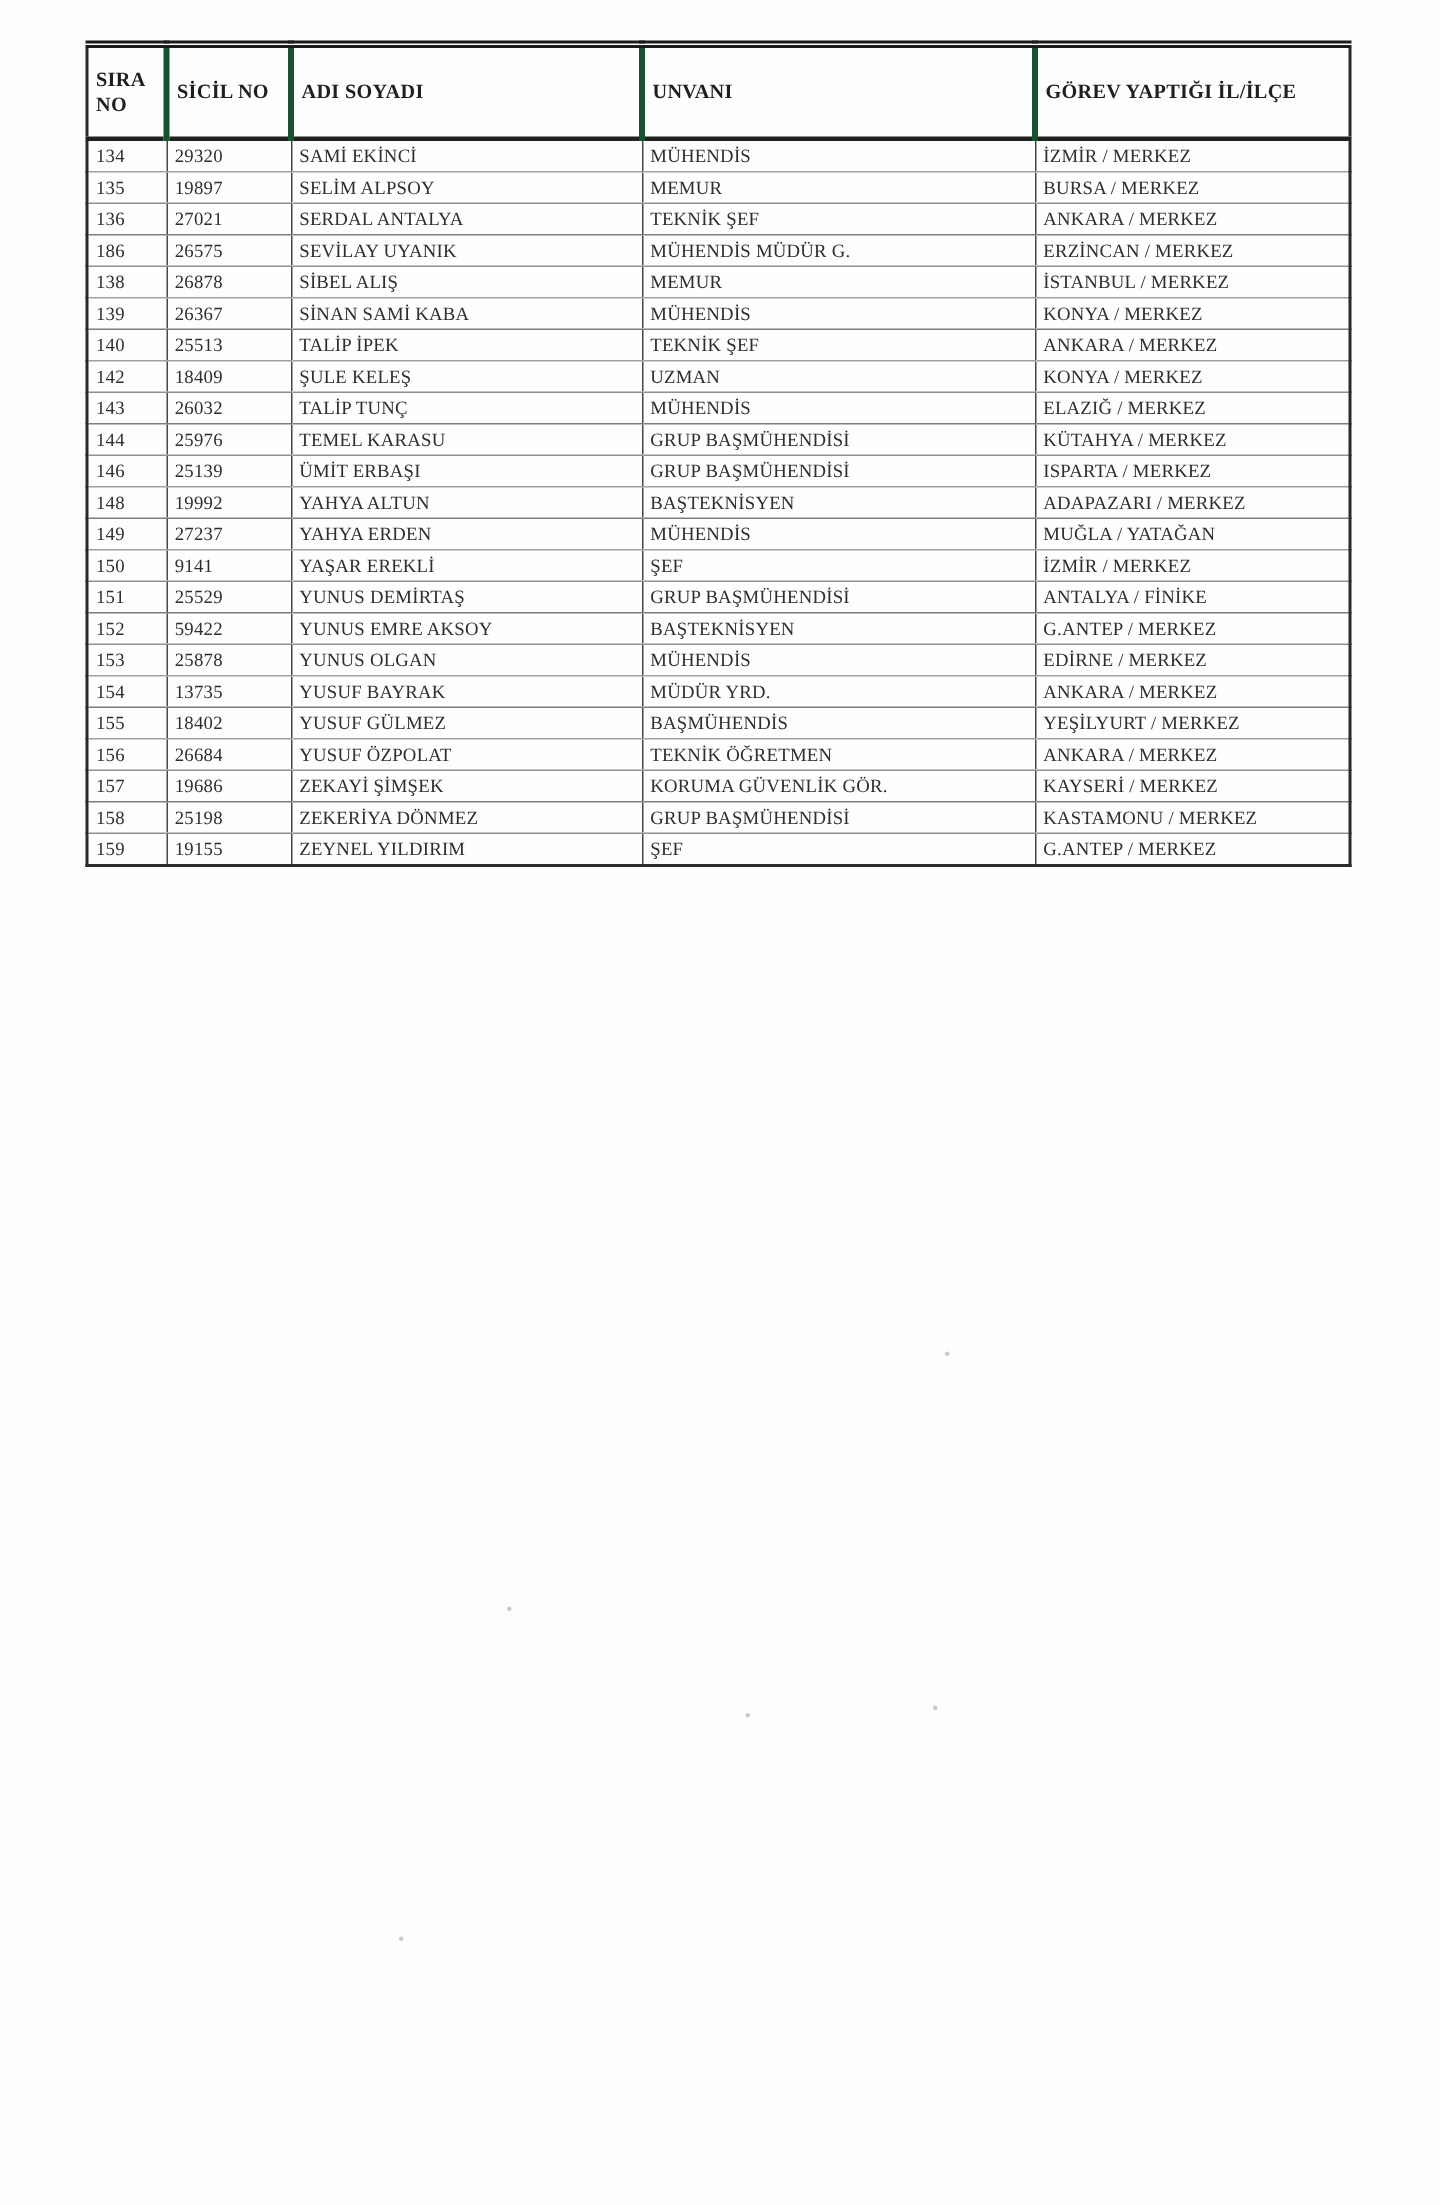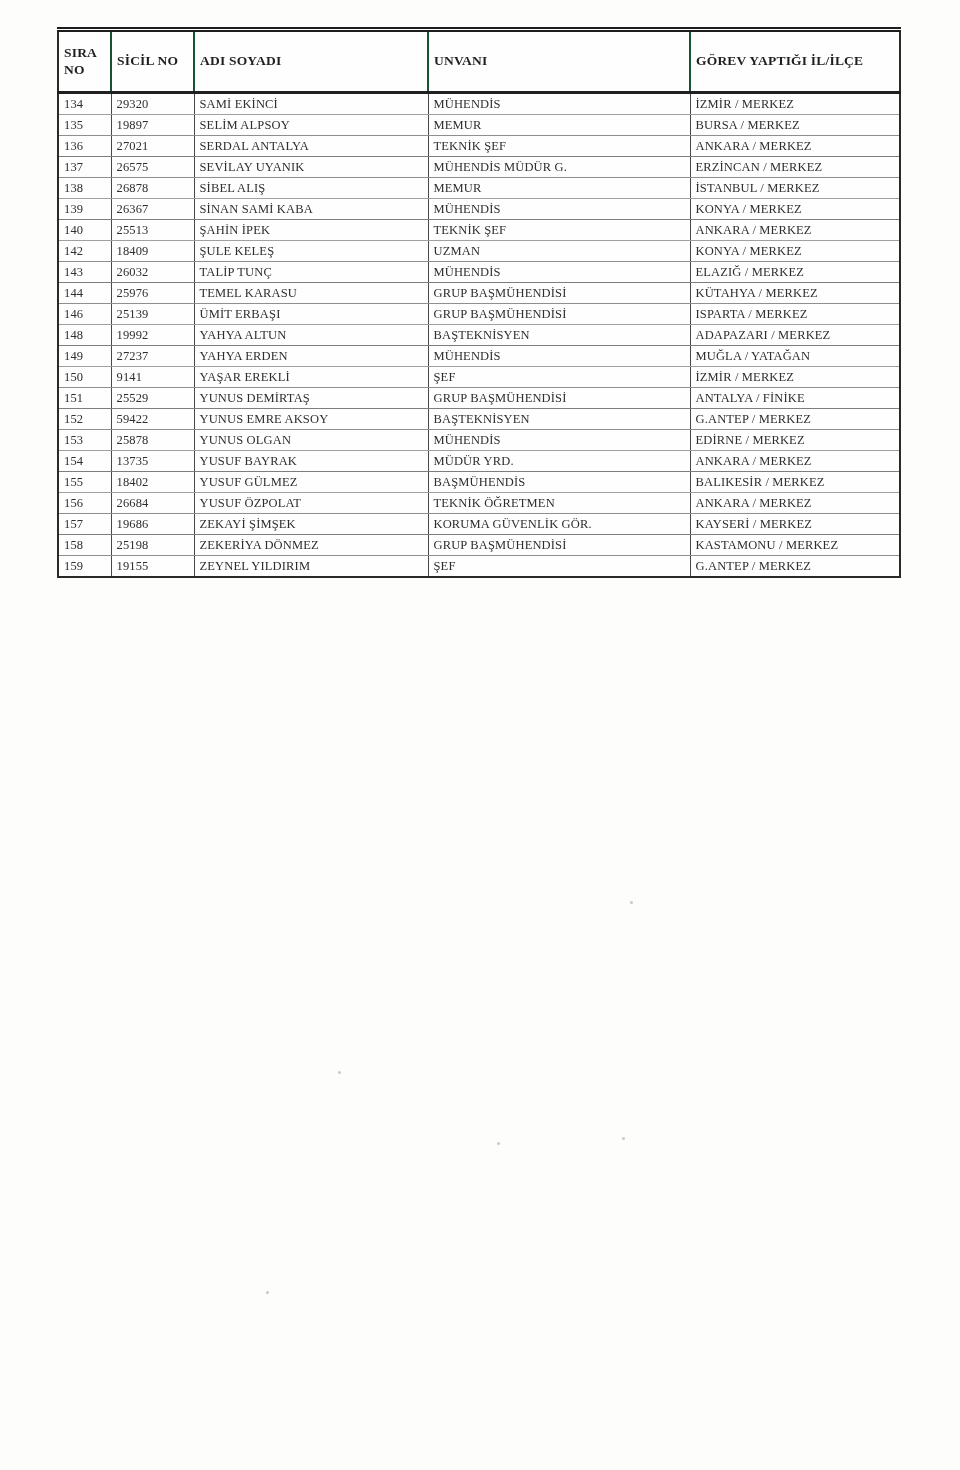--- a/index.html
+++ b/index.html
@@ -39,21 +39,21 @@
   table.roster col.c4 { width: 262px; }
   table.roster col.c5 { width: 210px; }
   table.roster th {
     height: 55px;
     text-align: left;
     vertical-align: middle;
     font-weight: bold;
     font-size: 13.5px;
     letter-spacing: 0.2px;
     padding: 2px 4px 2px 5px;
-    border-left: 2px solid #14532d;
+    border-left: 4px solid #14532d;
     border-bottom: 3px solid #202020;
     color: #1f1f1f;
     line-height: 1.25;
   }
   table.roster th:first-child { border-left: none; }
   table.roster td {
     height: 20px;
     font-size: 12.5px;
     vertical-align: middle;
     padding: 0 3px 0 5px;
@@ -115,21 +115,21 @@
           <td>BURSA / MERKEZ</td>
         </tr>
         <tr>
           <td>136</td>
           <td>27021</td>
           <td>SERDAL ANTALYA</td>
           <td>TEKNİK ŞEF</td>
           <td>ANKARA / MERKEZ</td>
         </tr>
         <tr>
-          <td>137</td>
+          <td>186</td>
           <td>26575</td>
           <td>SEVİLAY UYANIK</td>
           <td>MÜHENDİS MÜDÜR G.</td>
           <td>ERZİNCAN / MERKEZ</td>
         </tr>
         <tr>
           <td>138</td>
           <td>26878</td>
           <td>SİBEL ALIŞ</td>
           <td>MEMUR</td>
@@ -138,21 +138,21 @@
         <tr>
           <td>139</td>
           <td>26367</td>
           <td>SİNAN SAMİ KABA</td>
           <td>MÜHENDİS</td>
           <td>KONYA / MERKEZ</td>
         </tr>
         <tr>
           <td>140</td>
           <td>25513</td>
-          <td>ŞAHİN İPEK</td>
+          <td>TALİP İPEK</td>
           <td>TEKNİK ŞEF</td>
           <td>ANKARA / MERKEZ</td>
         </tr>
         <tr>
           <td>142</td>
           <td>18409</td>
           <td>ŞULE KELEŞ</td>
           <td>UZMAN</td>
           <td>KONYA / MERKEZ</td>
         </tr>
@@ -224,21 +224,21 @@
           <td>13735</td>
           <td>YUSUF BAYRAK</td>
           <td>MÜDÜR YRD.</td>
           <td>ANKARA / MERKEZ</td>
         </tr>
         <tr>
           <td>155</td>
           <td>18402</td>
           <td>YUSUF GÜLMEZ</td>
           <td>BAŞMÜHENDİS</td>
-          <td>BALIKESİR / MERKEZ</td>
+          <td>YEŞİLYURT / MERKEZ</td>
         </tr>
         <tr>
           <td>156</td>
           <td>26684</td>
           <td>YUSUF ÖZPOLAT</td>
           <td>TEKNİK ÖĞRETMEN</td>
           <td>ANKARA / MERKEZ</td>
         </tr>
         <tr>
           <td>157</td>

